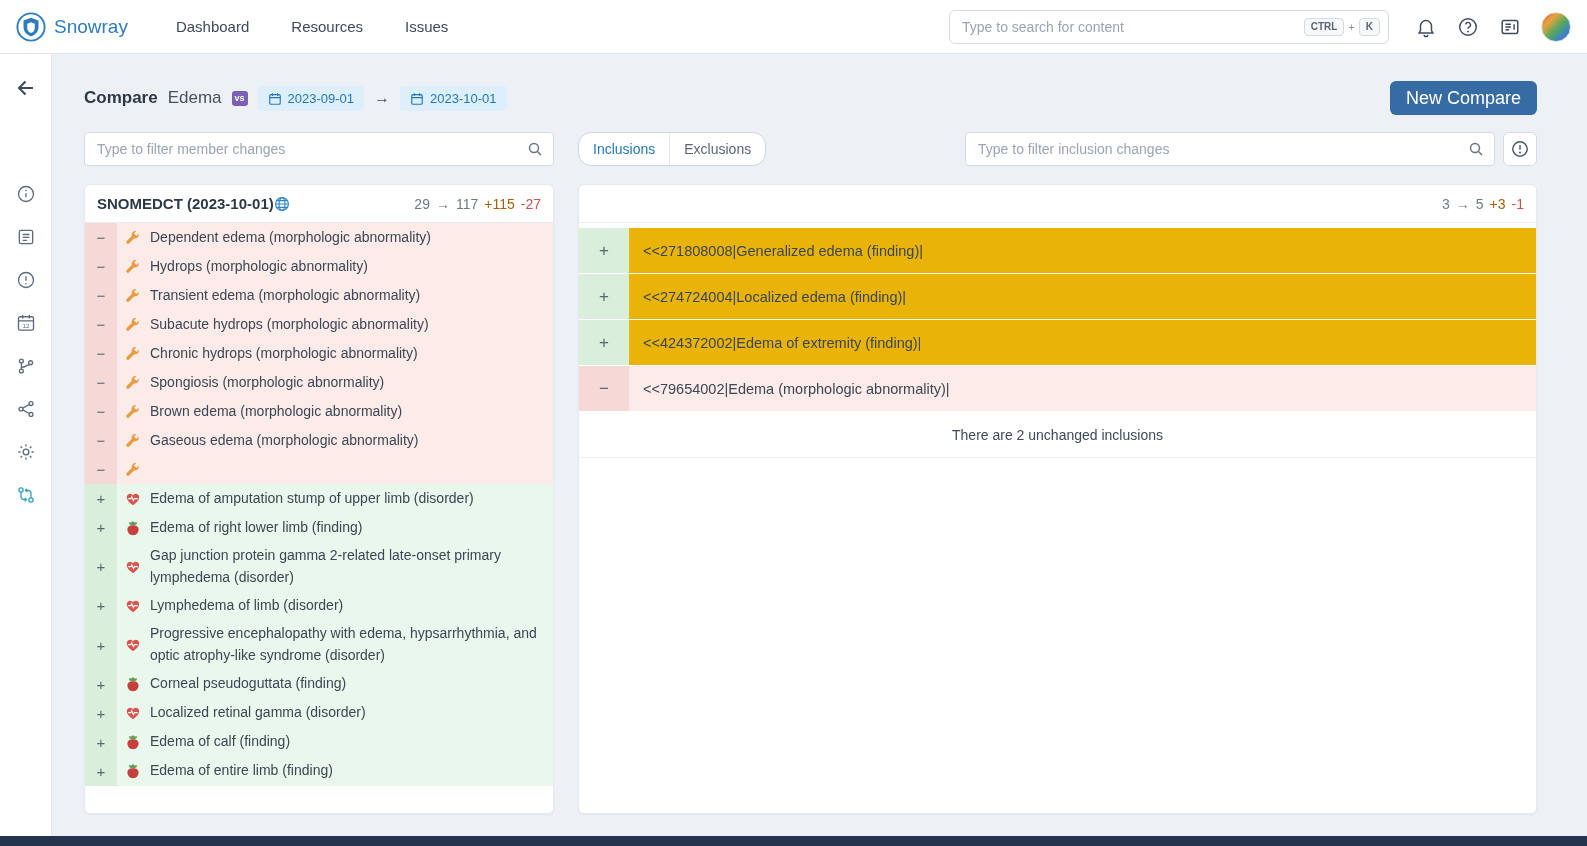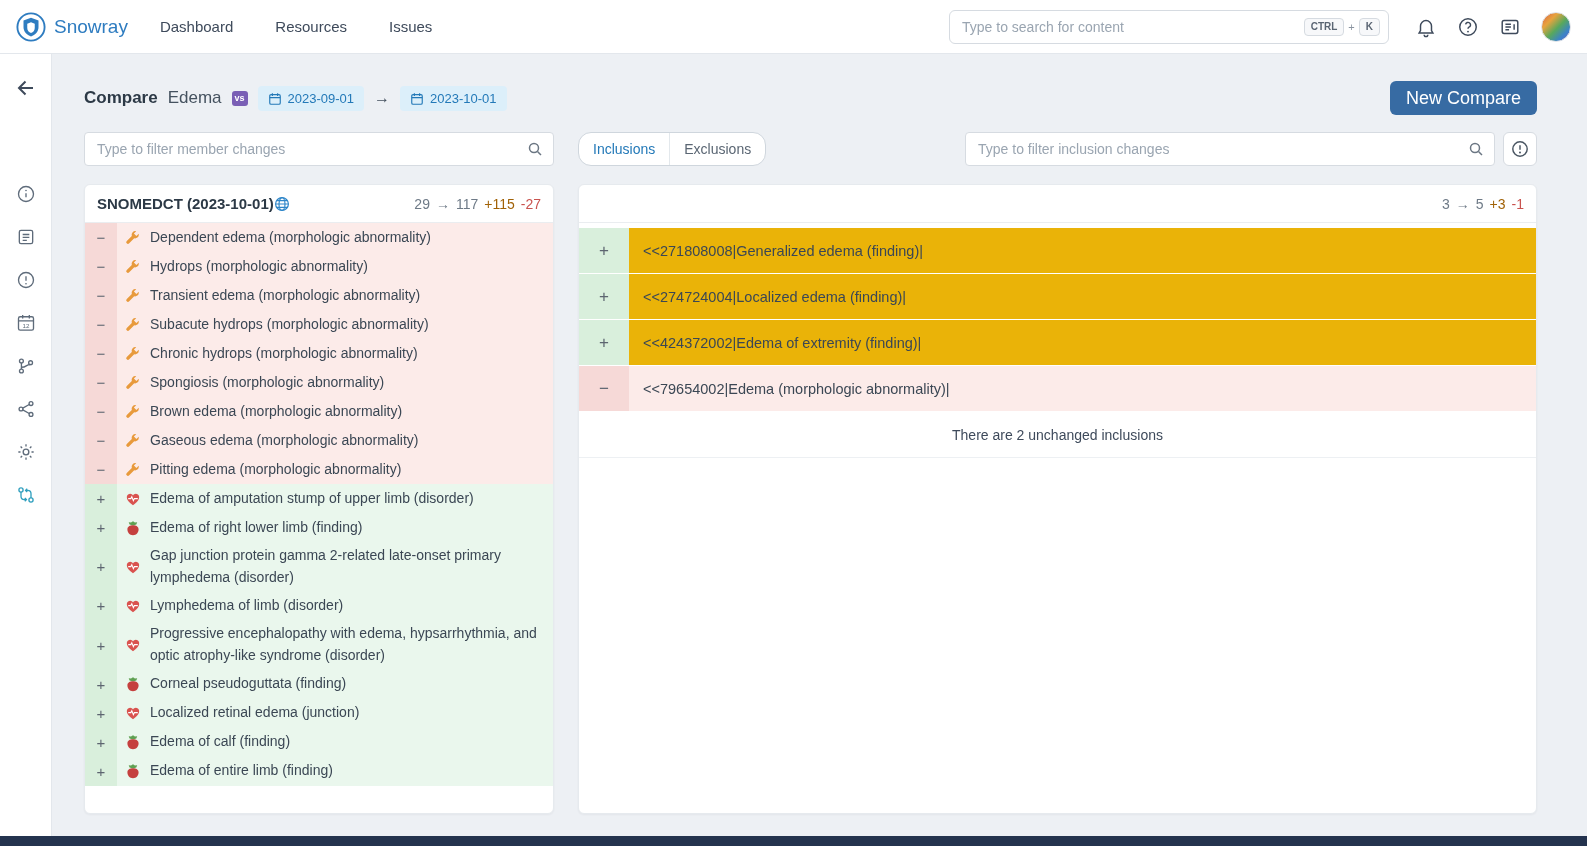--- a/index.html
+++ b/index.html
@@ -7,21 +7,21 @@
 body{font-family:"Liberation Sans","DejaVu Sans",sans-serif;background:#edf0f4;color:#3b4754;position:relative}
 button{font-family:inherit;cursor:pointer;background:none;border:none}
 input{font-family:inherit;outline:none;border:none}
 a{text-decoration:none;cursor:pointer}
 
 
 .navbar{position:absolute;top:0;left:0;right:0;height:54px;background:#fff;border-bottom:1px solid #e3e7ec;display:flex;align-items:center;padding:0 16px;z-index:5}
 .brand{display:flex;align-items:center;gap:8px;cursor:pointer}
 .logo{display:flex}
 .brand-text{font-size:19px;color:#2e7cc0;font-weight:500}
-.nav-links{display:flex;gap:42px;margin-left:32px}
+.nav-links{display:flex;gap:42px;margin-left:48px}
 .nav-link{font-size:15px;color:#3e4a5b}
 .nav-spacer{flex:1}
 .search-box{display:flex;align-items:center;width:440px;height:34px;border:1px solid #d6dbe1;border-radius:6px;background:#fff;padding:0 8px 0 12px;margin-right:26px}
 .search-box input{flex:1;font-size:14px;color:#3b4754;min-width:0;background:transparent}
 .search-box input::placeholder{color:#9aa5b1}
 .kbd{font-size:10px;color:#5a6573;background:#f7f8fa;border:1px solid #d6dbe1;border-radius:4px;padding:3px 6px;font-weight:700;line-height:1}
 .kbd-plus{font-size:11px;color:#8a94a0;margin:0 4px}
 .nav-icons{display:flex;align-items:center;gap:20px}
 .icon-btn{display:flex;align-items:center;justify-content:center;color:#3e4a5b}
 .avatar{width:30px;height:30px;border-radius:50%;background:linear-gradient(135deg,#d95f4b 0%,#e8a33d 28%,#58a85c 54%,#3a82c9 78%,#7a5fb5 100%);border:1px solid #dfe3e8;cursor:pointer}
@@ -385,21 +385,20 @@
             </div>
           </div>
           <div class="m-row removed">
             <div class="sym">−</div>
             <div class="m-content">
               <span class="ticon">
                 <svg viewBox="0 0 16 16" width="16" height="16">
                   <path fill="#e89a3c" d="M13.8 4.7a3.7 3.7 0 0 1-4.6 3.6l-5 5a1.7 1.7 0 1 1-2.4-2.4l5-5a3.7 3.7 0 0 1 4.4-4.7L8.9 3.5l2.5 2.5 2.3-2.3q.1.5.1 1z"></path>
                 </svg>
               </span>
-              <span class="m-label">Pitting edema (morphologic abnormality)</span>
             </div>
           </div>
           <div class="m-row added">
             <div class="sym">+</div>
             <div class="m-content">
               <span class="ticon">
                 <svg viewBox="0 0 16 16" width="16" height="16">
                   <path fill="#d9534f" d="M8 14.2C1.4 9.7.7 5.3 3.1 3.4 5 2 7.2 2.8 8 4.5c.8-1.7 3-2.5 4.9-1.1 2.4 1.9 1.7 6.3-4.9 10.8z"></path>
                   <path fill="none" stroke="#fff" stroke-width="1.1" d="M3.2 7.6h2.6l1-1.8 1.6 3.8 1-2h3.4"></path>
                 </svg>
@@ -469,21 +468,21 @@
           </div>
           <div class="m-row added">
             <div class="sym">+</div>
             <div class="m-content">
               <span class="ticon">
                 <svg viewBox="0 0 16 16" width="16" height="16">
                   <path fill="#d9534f" d="M8 14.2C1.4 9.7.7 5.3 3.1 3.4 5 2 7.2 2.8 8 4.5c.8-1.7 3-2.5 4.9-1.1 2.4 1.9 1.7 6.3-4.9 10.8z"></path>
                   <path fill="none" stroke="#fff" stroke-width="1.1" d="M3.2 7.6h2.6l1-1.8 1.6 3.8 1-2h3.4"></path>
                 </svg>
               </span>
-              <span class="m-label">Localized retinal edema (junction)</span>
+              <span class="m-label">Localized retinal gamma (disorder)</span>
             </div>
           </div>
           <div class="m-row added">
             <div class="sym">+</div>
             <div class="m-content">
               <span class="ticon">
                 <svg viewBox="0 0 16 16" width="16" height="16">
                   <path fill="#5fa052" d="M8 1.2 9.9 2.6l2.3-.3-.9 2.1-3.3 1.1-3.4-1-.9-2.2 2.3.3z"></path>
                   <path fill="#c5403e" d="M8 15.2c-3.4 0-5.6-2.7-5.6-5.9C2.4 6.7 4.8 5.2 8 5.2s5.6 1.5 5.6 4.1c0 3.2-2.2 5.9-5.6 5.9z"></path>
                 </svg>

